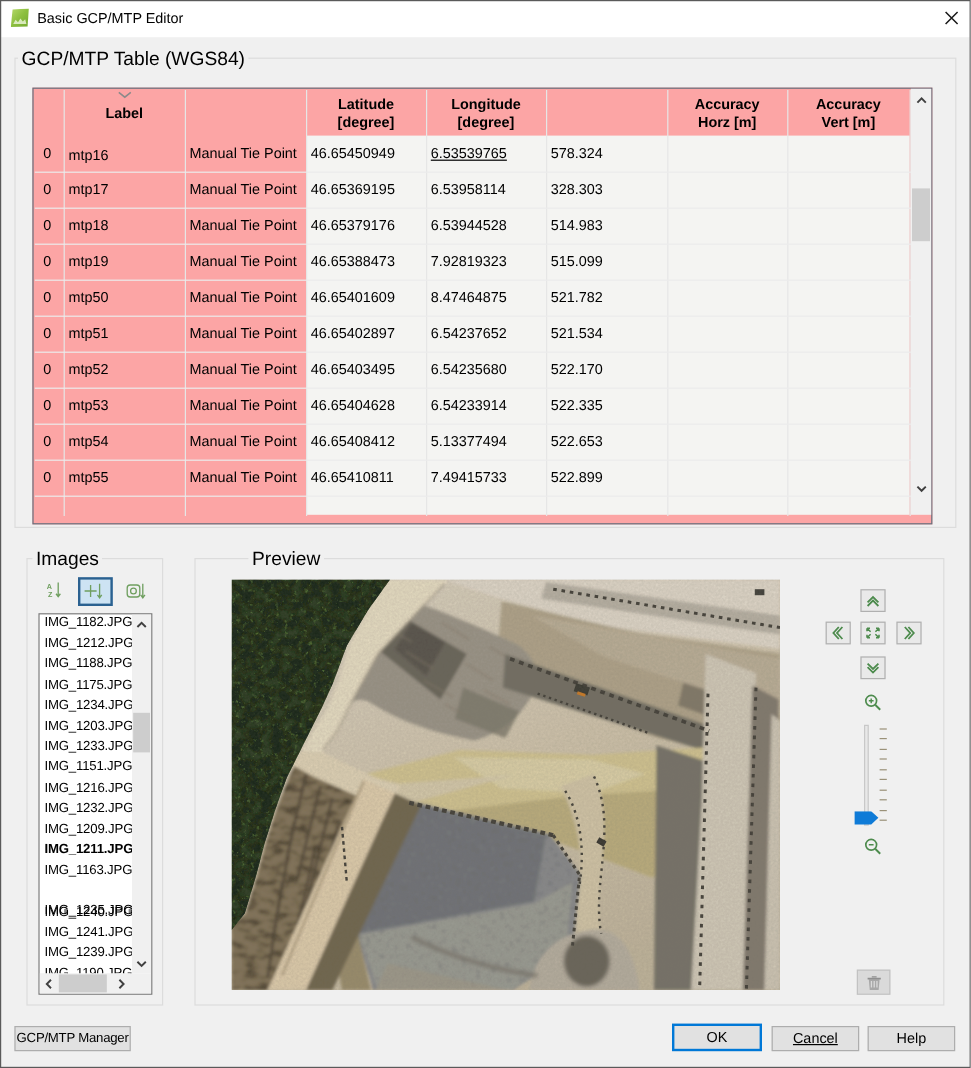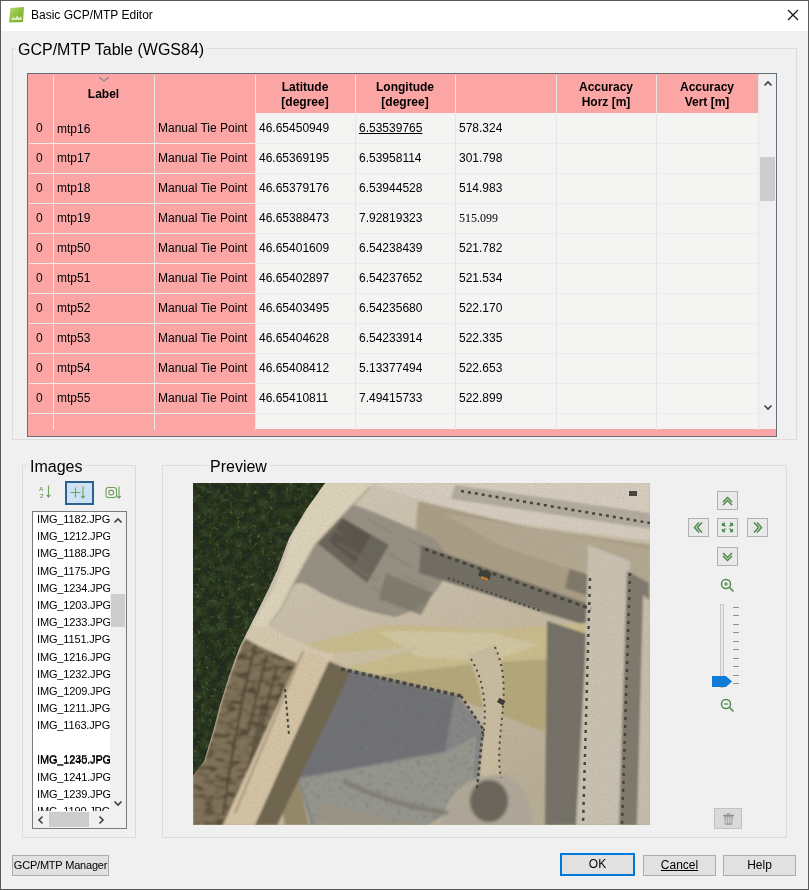--- a/index.html
+++ b/index.html
@@ -114,38 +114,38 @@
 <div class="cell" style="left:29px; top:25px;margin-top:15px;">mtp16</div>
 <div class="cell" style="left:130px; top:39px;">Manual Tie Point</div>
 <div class="cell" style="left:231px; top:39px;">46.65450949</div>
 <div class="cell" style="left:331px; top:39px;text-decoration:underline;">6.53539765</div>
 <div class="cell" style="left:431px; top:39px;">578.324</div>
 <div class="cell" style="left:8px; top:69px;">0</div>
 <div class="cell" style="left:29px; top:69px;">mtp17</div>
 <div class="cell" style="left:130px; top:69px;">Manual Tie Point</div>
 <div class="cell" style="left:231px; top:69px;">46.65369195</div>
 <div class="cell" style="left:331px; top:69px;">6.53958114</div>
-<div class="cell" style="left:431px; top:69px;">301.798</div>
+<div class="cell" style="left:431px; top:69px;">328.303</div>
 <div class="cell" style="left:8px; top:99px;">0</div>
 <div class="cell" style="left:29px; top:99px;">mtp18</div>
 <div class="cell" style="left:130px; top:99px;">Manual Tie Point</div>
 <div class="cell" style="left:231px; top:99px;">46.65379176</div>
 <div class="cell" style="left:331px; top:99px;">6.53944528</div>
 <div class="cell" style="left:431px; top:99px;">514.983</div>
 <div class="cell" style="left:8px; top:129px;">0</div>
 <div class="cell" style="left:29px; top:129px;">mtp19</div>
 <div class="cell" style="left:130px; top:129px;">Manual Tie Point</div>
 <div class="cell" style="left:231px; top:129px;">46.65388473</div>
 <div class="cell" style="left:331px; top:129px;">7.92819323</div>
-<div class="cell" style="left:431px; top:129px;font-family:Liberation Serif, serif;">515.099</div>
+<div class="cell" style="left:431px; top:129px;">515.099</div>
 <div class="cell" style="left:8px; top:159px;">0</div>
 <div class="cell" style="left:29px; top:159px;">mtp50</div>
 <div class="cell" style="left:130px; top:159px;">Manual Tie Point</div>
 <div class="cell" style="left:231px; top:159px;">46.65401609</div>
-<div class="cell" style="left:331px; top:159px;">6.54238439</div>
+<div class="cell" style="left:331px; top:159px;">8.47464875</div>
 <div class="cell" style="left:431px; top:159px;">521.782</div>
 <div class="cell" style="left:8px; top:189px;">0</div>
 <div class="cell" style="left:29px; top:189px;">mtp51</div>
 <div class="cell" style="left:130px; top:189px;">Manual Tie Point</div>
 <div class="cell" style="left:231px; top:189px;">46.65402897</div>
 <div class="cell" style="left:331px; top:189px;">6.54237652</div>
 <div class="cell" style="left:431px; top:189px;">521.534</div>
 <div class="cell" style="left:8px; top:219px;">0</div>
 <div class="cell" style="left:29px; top:219px;">mtp52</div>
 <div class="cell" style="left:130px; top:219px;">Manual Tie Point</div>
@@ -206,21 +206,21 @@
 <div class="li" style="top:18px;">IMG_1212.JPG</div>
 <div class="li" style="top:35px;">IMG_1188.JPG</div>
 <div class="li" style="top:53px;">IMG_1175.JPG</div>
 <div class="li" style="top:70px;">IMG_1234.JPG</div>
 <div class="li" style="top:87px;">IMG_1203.JPG</div>
 <div class="li" style="top:104px;">IMG_1233.JPG</div>
 <div class="li" style="top:121px;">IMG_1151.JPG</div>
 <div class="li" style="top:139px;">IMG_1216.JPG</div>
 <div class="li" style="top:156px;">IMG_1232.JPG</div>
 <div class="li" style="top:173px;">IMG_1209.JPG</div>
-<div class="li" style="top:190px;">IMG_1211.JPG</div>
+<div class="li" style="top:190px;font-weight:bold;">IMG_1211.JPG</div>
 <div class="li" style="top:207px;">IMG_1163.JPG</div>
 <div class="li" style="top:225px;margin-top:16px;">IMG_1235.JPG</div>
 <div class="li" style="top:242px;">IMG_1240.JPG</div>
 <div class="li" style="top:259px;">IMG_1241.JPG</div>
 <div class="li" style="top:276px;">IMG_1239.JPG</div>
 <div class="li" style="top:293px;">IMG_1190.JPG</div>
 <div class="sbtrack" style="left:77px; top:0px; width:16px; height:299px;"></div>
 <div class="sbthumb" style="left:78px; top:82px; width:14px; height:33px;"></div>
 <svg style="position:absolute; left:80px; top:5px;" width="10" height="8" viewBox="0 0 10 8">
       <path d="M1.5,5.5 L5,2 L8.5,5.5" fill="none" stroke="#404040" stroke-width="1.6"></path>

